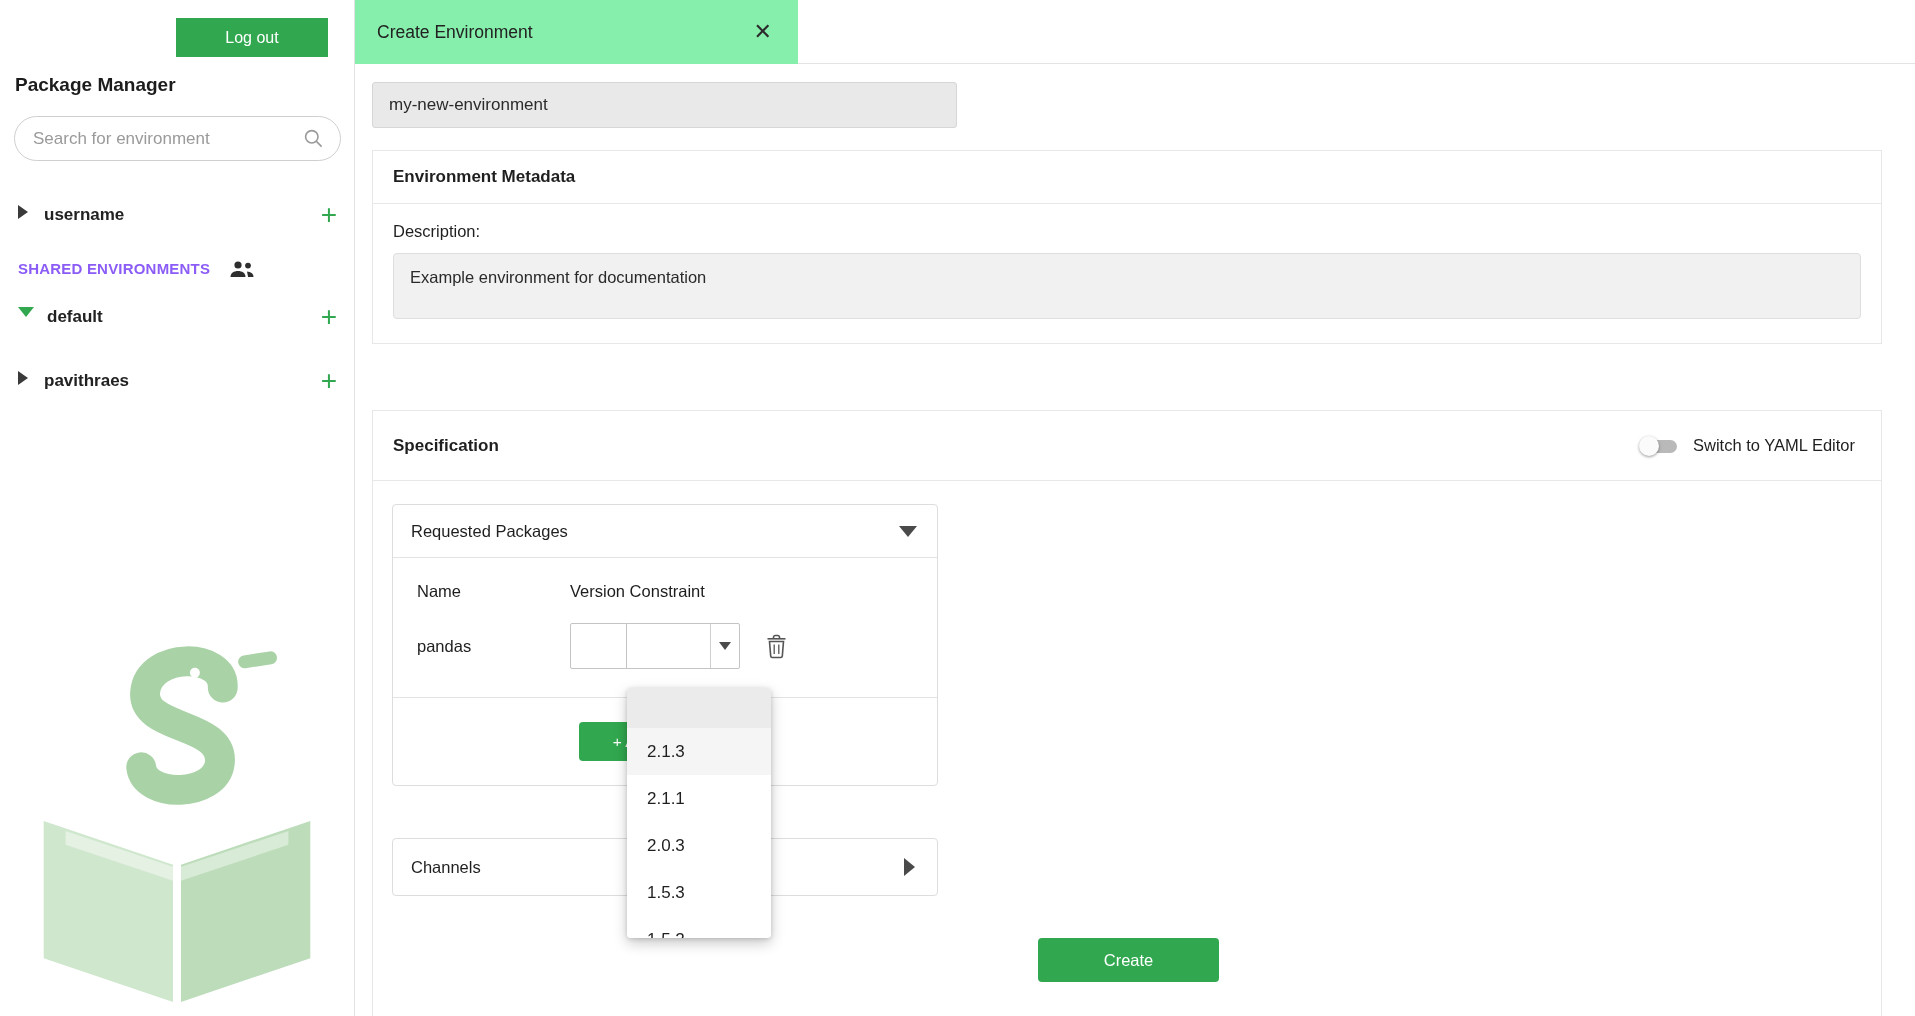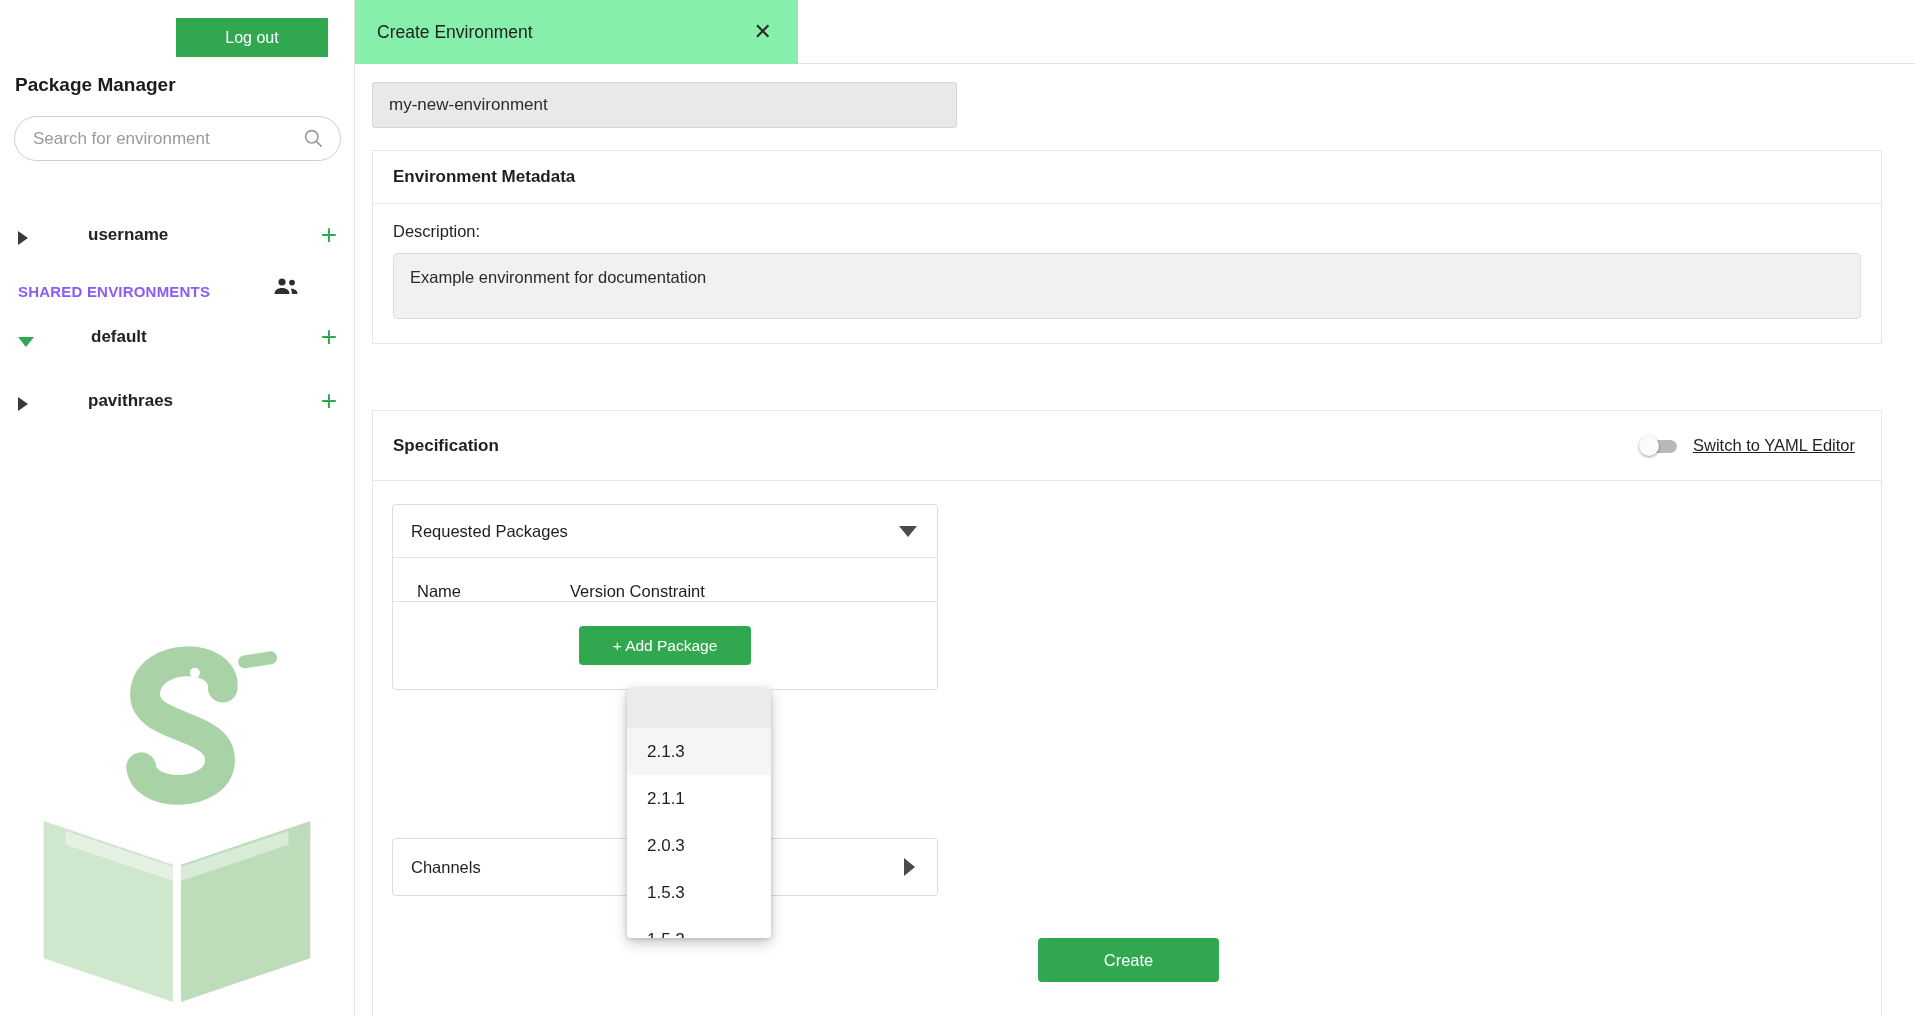--- a/index.html
+++ b/index.html
@@ -19,21 +19,21 @@
   .pm-title { position:absolute; top:74px; left:15px; font-size:19px; font-weight:700; color:#1c1c1c; }
   .search { position:absolute; top:116px; left:14px; width:327px; height:45px;
             border:1px solid #cfcfcf; border-radius:23px; display:flex; align-items:center;
             padding:0 16px; background:#fff; }
   .search input { flex:1; border:none; outline:none; font-size:17px; color:#444;
                   font-family:"Liberation Sans", sans-serif; background:transparent; }
   .search input::placeholder { color:#9a9a9a; }
   .sicon { width:22px; height:22px; display:flex; align-items:center; justify-content:center; }
 
   .trow { position:absolute; left:0; width:355px; height:40px; display:flex;
-          align-items:flex-end; padding:0 18px 0 18px;gap:44px; }
+          align-items:flex-start; padding:0 18px 0 18px; }
   .tri-right { width:0; height:0; border-top:7px solid transparent; border-bottom:7px solid transparent;
                border-left:10px solid #3a3a3a; margin-right:16px; cursor:pointer; }
   .tri-down-green { width:0; height:0; border-left:8px solid transparent; border-right:8px solid transparent;
                     border-top:10px solid #31a84f; margin-right:13px; cursor:pointer; }
   .tlabel { font-size:17px; font-weight:700; color:#222; flex:1; }
   .plus { color:#31a84f; font-size:28px; font-weight:400; line-height:20px; cursor:pointer; }
   .shared-label { font-size:15px; font-weight:700; color:#8b5cf6; letter-spacing:0.2px; margin-right:18px; }
   .logo { position:absolute; left:26px; top:626px; width:302px; height:378px; }
 
   
@@ -58,21 +58,21 @@
   .desc-label { margin:18px 0 12px 20px; font-size:16.5px; color:#1f1f1f; }
   .desc-field { margin:0 20px 24px 20px; height:66px; background:#f1f1f1;
                 border:1px solid #dedede; border-radius:4px; padding:14px 16px;
                 font-size:16.5px; color:#2a2a2a; cursor:text; }
 
   .spec-box { position:absolute; left:372px; top:410px; width:1510px; height:650px;
               border:1px solid #e7e7e7; background:#fff; }
   .spec-header { height:70px; display:flex; align-items:center; justify-content:space-between;
                  padding:0 26px 0 20px; border-bottom:1px solid #e7e7e7; }
   .spec-title { font-size:17px; font-weight:700; }
-  .yaml-wrap { display:flex; align-items:center; gap:14px;text-decoration:underline; }
+  .yaml-wrap { display:flex; align-items:center; gap:14px; }
   .yaml-toggle { position:relative; width:40px; height:20px; cursor:pointer; }
   .yaml-track { position:absolute; left:4px; top:4px; width:34px; height:13px; border-radius:7px; background:#b9b9b9; }
   .yaml-knob { position:absolute; left:0; top:0; width:20px; height:20px; border-radius:50%;
                background:#fbfbfb; box-shadow:0 1px 3px rgba(0,0,0,0.4); }
   .yaml-label { font-size:16.5px; color:#1f1f1f; }
 
   
   .pkg-box { position:absolute; left:392px; top:504px; width:546px;
              border:1px solid #dddddd; border-radius:4px; background:#fff; }
   .pkg-header { height:53px; display:flex; align-items:center; justify-content:space-between;
@@ -208,20 +208,39 @@
 
 <div class="pkg-box">
   <div class="pkg-header">
     <span>Requested Packages</span>
     <span class="tri-down-dark"></span>
   </div>
   <div class="pkg-cols">
     <span class="pkg-col-name">Name</span>
     <span>Version Constraint</span>
   </div>
+  <div class="pkg-row">
+    <span class="pkg-name">pandas</span>
+    <input class="ver-mini" value="" style="">
+    <div class="ver-select">
+      <span class="ver-select-value"></span>
+      <span class="ver-select-arrow">
+        <span class="tri-down-sm"></span>
+      </span>
+    </div>
+    <span class="trash-btn">
+      <svg width="21" height="25" viewBox="0 0 21 25">
+        <path d="M3.5 7.5h14l-1.2 14.6a1.6 1.6 0 0 1-1.6 1.4H6.3a1.6 1.6 0 0 1-1.6-1.4L3.5 7.5z" fill="none" stroke="#555" stroke-width="1.6"></path>
+        <line x1="1.5" y1="4.8" x2="19.5" y2="4.8" stroke="#555" stroke-width="1.6"></line>
+        <path d="M7.5 4.8V3.2a1.7 1.7 0 0 1 1.7-1.7h2.6a1.7 1.7 0 0 1 1.7 1.7v1.6" fill="none" stroke="#555" stroke-width="1.6"></path>
+        <line x1="8.2" y1="10.5" x2="8.2" y2="20" stroke="#555" stroke-width="1.3"></line>
+        <line x1="12.8" y1="10.5" x2="12.8" y2="20" stroke="#555" stroke-width="1.3"></line>
+      </svg>
+    </span>
+  </div>
   <div class="pkg-footer">
     <div class="add-btn">+ Add Package</div>
   </div>
 </div>
 
 <div class="vmenu">
   <div class="vitem vempty"></div>
   <div class="vitem vhl">2.1.3</div>
   <div class="vitem">2.1.1</div>
   <div class="vitem">2.0.3</div>

